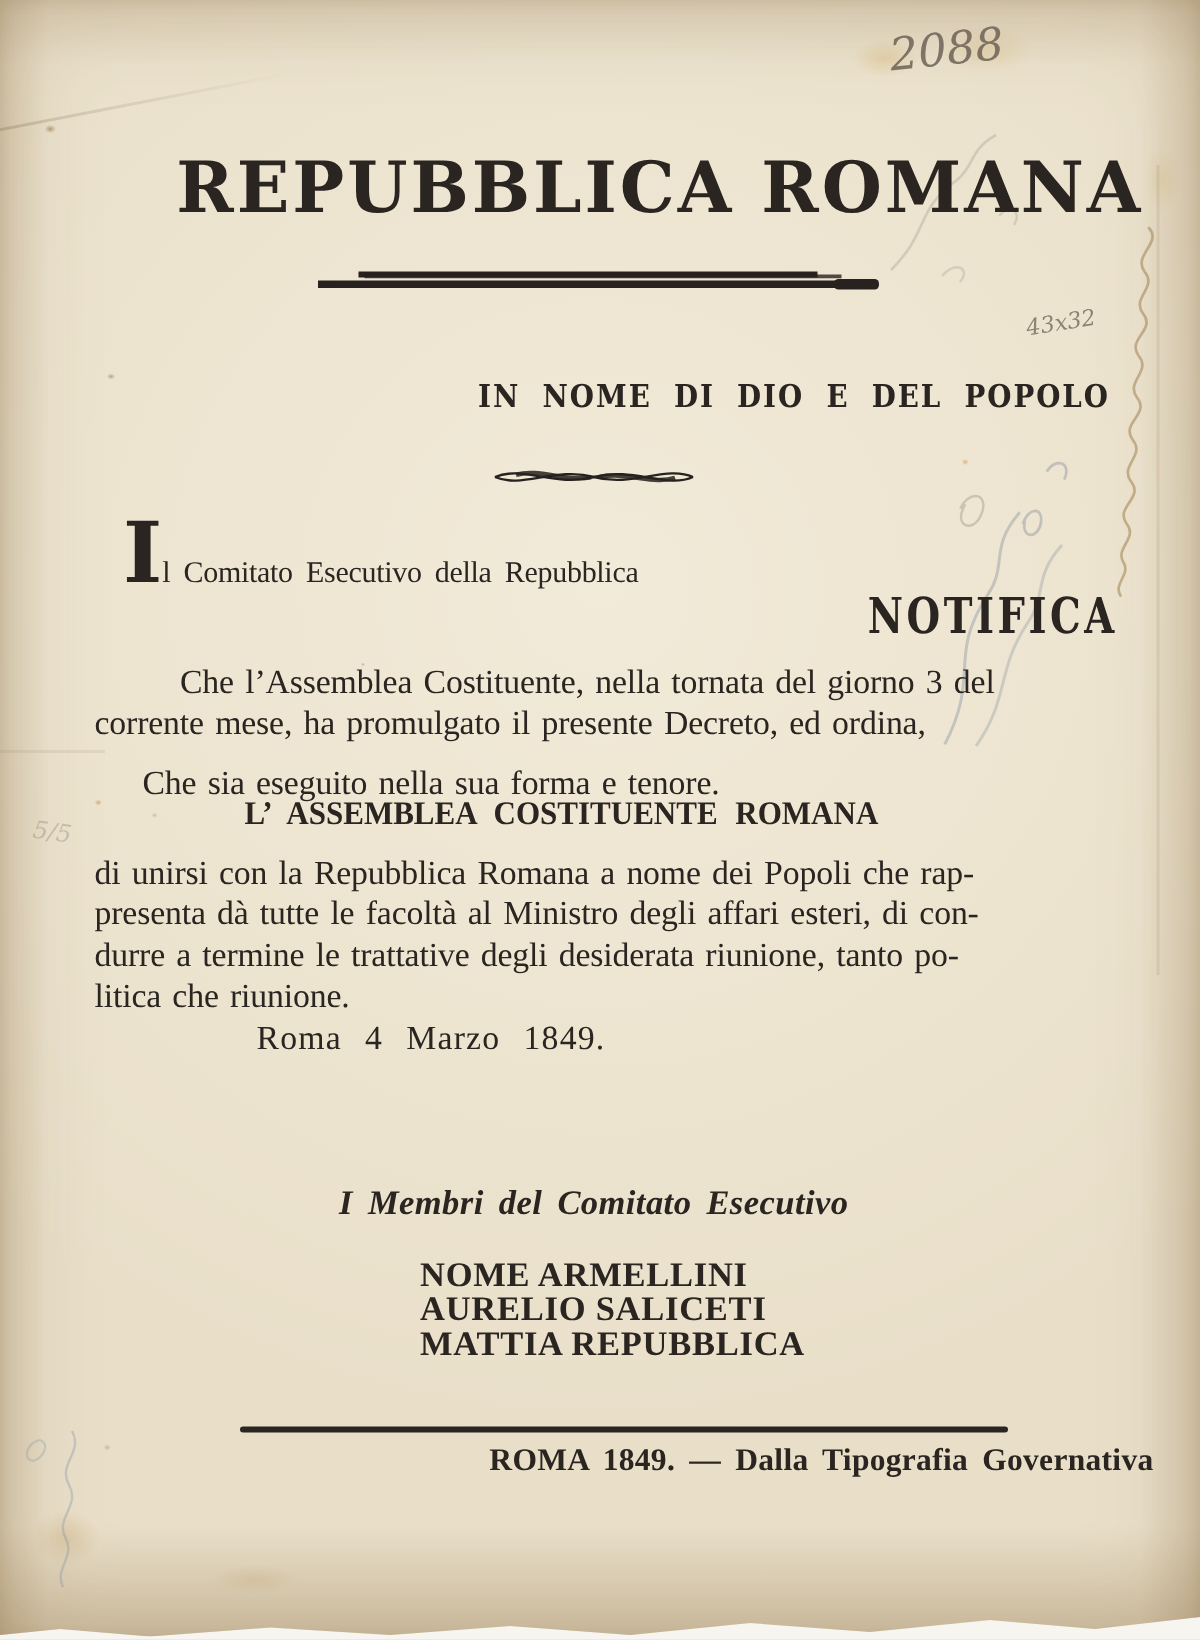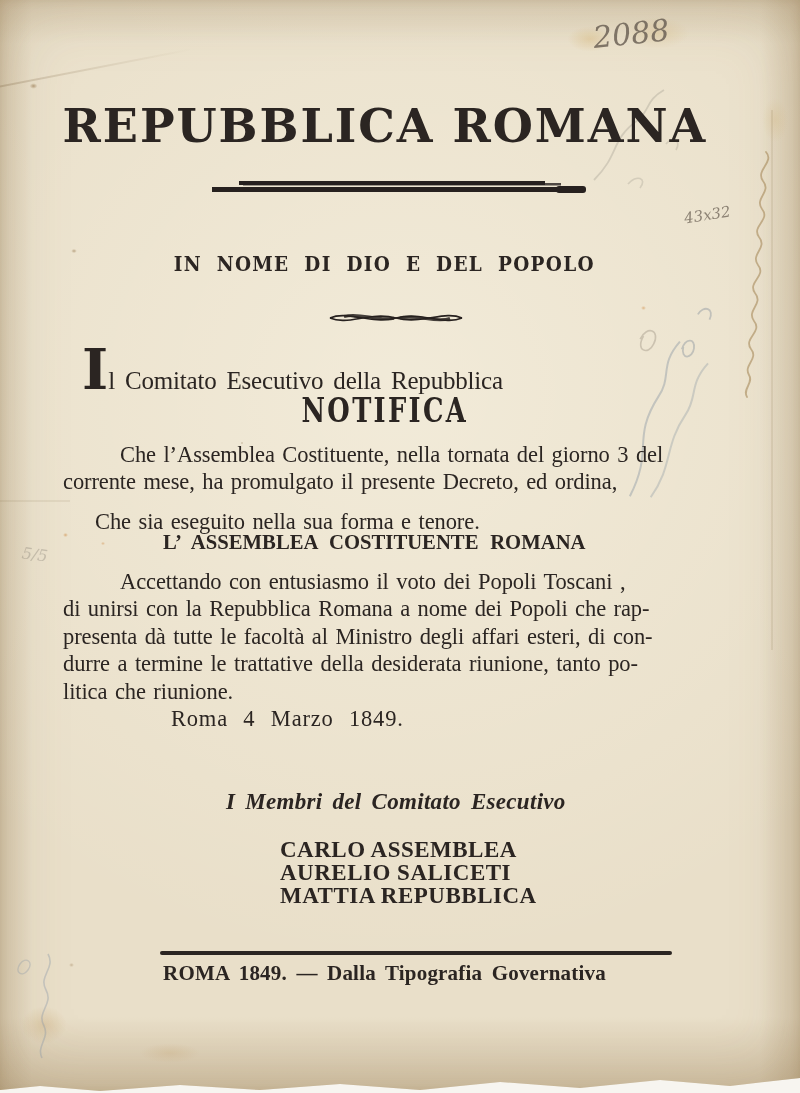--- a/index.html
+++ b/index.html
@@ -45,37 +45,37 @@
       34px 60px, 7px 6px;
     background-repeat:no-repeat;
   }
   .crease{position:absolute;pointer-events:none;}
   .crease-1{left:-15px;top:68px;width:210px;height:2px;transform:rotate(-11deg);
     background:linear-gradient(90deg, rgba(120,95,60,.28), rgba(120,95,60,0));}
   .crease-2{left:771px;top:110px;width:2px;height:540px;background:rgba(120,95,60,.12);}
   .crease-3{left:0;top:500px;width:70px;height:1.5px;background:rgba(120,95,60,.10);}
 
   .ink{color:#2b2522;}
-  .center-row{position:absolute;left:0;width:769px;text-align:center;white-space:nowrap;}
+  .center-row{position:absolute;left:0;width:769px;text-align:right;white-space:nowrap;}
   .squeeze{display:inline-block;transform-origin:center;}
 
   .title{top:102px;font-family:"DejaVu Serif",serif;font-weight:900;font-size:47px;
     letter-spacing:2px;line-height:48px;}
   .title .squeeze{transform:scaleX(.98);}
 
   .motto{top:247px;font-family:"DejaVu Serif",serif;font-weight:bold;font-size:21px;
     letter-spacing:1.5px;word-spacing:8px;line-height:34px;}
   .motto .squeeze{transform:scaleX(.88);}
 
   .title-rule{position:absolute;left:212px;top:178px;}
   .wavy-ornament{position:absolute;left:328px;top:308px;}
 
   .issuer{position:absolute;left:82px;top:341px;white-space:nowrap;}
   .issuer .dropcap{font-family:"DejaVu Serif",serif;font-weight:900;font-size:56px;line-height:56px;}
-  .issuer .rest{font-size:25px;word-spacing:4px;letter-spacing:-.2px;}
+  .issuer .rest{font-size:20px;word-spacing:4px;letter-spacing:-.2px;}
 
   .notifica{top:393px;font-family:"DejaVu Serif",serif;font-weight:900;font-size:33px;
     letter-spacing:3px;line-height:36px;}
   .notifica .squeeze{transform:scaleX(.78);}
 
   .para{position:absolute;left:63px;width:676px;font-size:22.5px;line-height:27.4px;
     word-spacing:2px;letter-spacing:-.1px;}
   .para .line{white-space:nowrap;}
   .para1{top:441px;}
   .para2{top:568px;}
@@ -169,32 +169,31 @@
     <div class="line indent-1">Che l’Assemblea Costituente, nella tornata del giorno 3 del</div>
     <div class="line">corrente mese, ha promulgato il presente Decreto, ed ordina,</div>
     <div class="line indent-sm">Che sia eseguito nella sua forma e tenore.</div>
   </div>
 
   <div class="assembly ink">
     <span class="squeeze">L’ ASSEMBLEA COSTITUENTE ROMANA</span>
   </div>
 
   <div class="para para2 ink">
-    <div class="line indent-1">Accettando con entusiasmo il voto dei Popoli Toscani ,</div>
     <div class="line">di unirsi con la Repubblica Romana a nome dei Popoli che rap-</div>
     <div class="line">presenta dà tutte le facoltà al Ministro degli affari esteri, di con-</div>
-    <div class="line">durre a termine le trattative della desiderata riunione, tanto po-</div>
+    <div class="line">durre a termine le trattative degli desiderata riunione, tanto po-</div>
     <div class="line">litica che riunione.</div>
     <div class="line indent-date">Roma 4 Marzo 1849.</div>
   </div>
 
   <div class="sig-heading ink">I Membri del Comitato Esecutivo</div>
 
   <div class="signatories ink">
-    <div class="line">CARLO ASSEMBLEA</div>
+    <div class="line">NOME ARMELLINI</div>
     <div class="line">AURELIO SALICETI</div>
     <div class="line">MATTIA REPUBBLICA</div>
   </div>
 
   <div class="footer-rule"></div>
   <div class="center-row imprint ink">ROMA 1849. — Dalla Tipografia Governativa</div>
 
 </div>
 
 </body></html>

